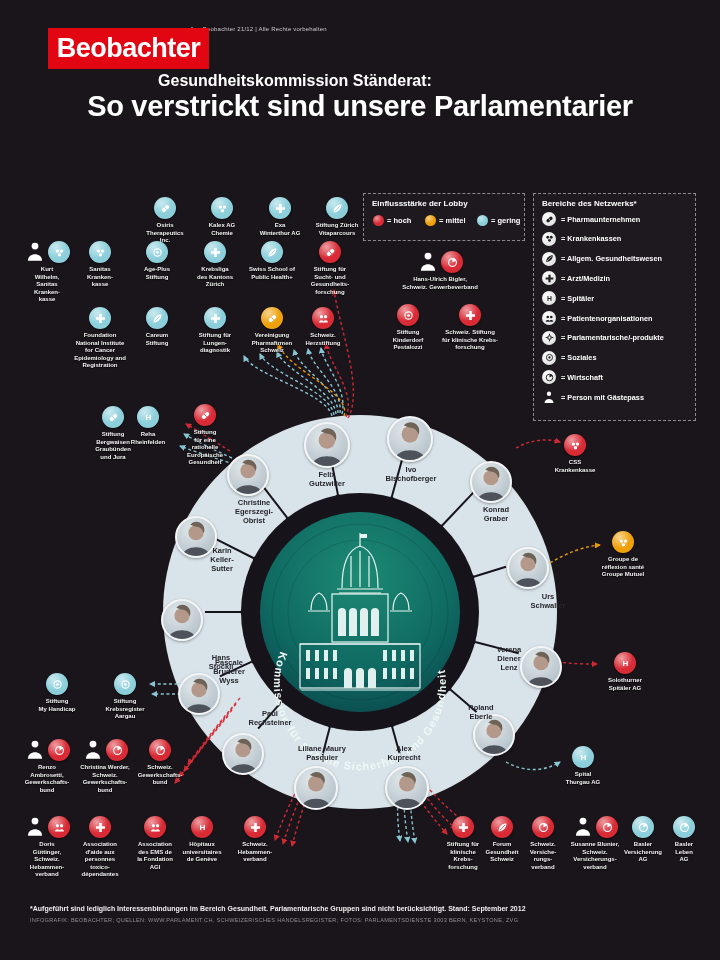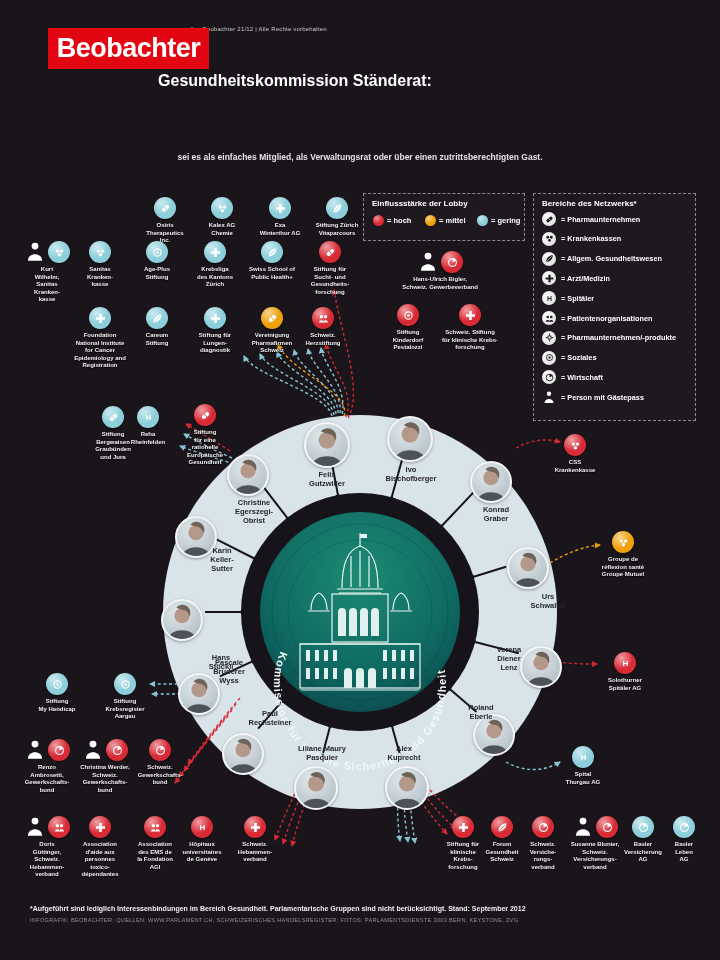--- a/index.html
+++ b/index.html
@@ -44,23 +44,23 @@
 </head>
 <body>
 
 <div id="page">
 
   <div class="abs" id="edition">Aus Beobachter 21/12 | Alle Rechte vorbehalten</div>
   <div class="abs" id="logo">
     <span>Beobachter</span>
   </div>
   <div class="abs" id="kicker">Gesundheitskommission Ständerat:</div>
+  <h1 class="abs" id="title">So verstrickt sind unsere Parlamentarier</h1>
   <div class="abs" id="intro">
     <br>
-    <span>sei es als einfaches Mitglied, als Verwaltungsrat oder über einen zutrittsberechtigten Gast.</span>
   </div>
 
   <div class="abs legendbox" id="lobbyBox">
     <div class="lt">Einflussstärke der Lobby</div>
   <div class="lobbyItem" style="left: 9px;">
         <span class="lobbyDot" style="background:radial-gradient(circle at 35% 30%, rgba(255,255,255,.5), rgba(255,255,255,0) 50%), #d92b35"></span>
         <span>= hoch</span>
       </div>
       <div class="lobbyItem" style="left: 61px;">
         <span class="lobbyDot" style="background:radial-gradient(circle at 35% 30%, rgba(255,255,255,.5), rgba(255,255,255,0) 50%), #efa10b"></span>
@@ -135,21 +135,21 @@
           <svg viewBox="0 0 20 20" width="11" height="11">
             <circle cx="10" cy="10" r="3.2" fill="none" stroke="#221d24" stroke-width="2"></circle>
             <g stroke="#221d24" stroke-width="1.8">
               <line x1="10" y1="3" x2="10" y2="6"></line>
               <line x1="10" y1="14" x2="10" y2="17"></line>
               <line x1="3" y1="10" x2="6" y2="10"></line>
               <line x1="14" y1="10" x2="17" y2="10"></line>
             </g>
           </svg>
         </span>
-        <span>= Pharmaunternehmen/-produkte</span>
+        <span>= Parlamentarische/-produkte</span>
       </div>
       <div class="netItem" style="top: 155.6px;">
         <span class="netIcon">
           <svg viewBox="0 0 20 20" width="11" height="11">
             <circle cx="10" cy="10" r="5.6" fill="none" stroke="#221d24" stroke-width="1.7"></circle>
             <circle cx="10" cy="10" r="2.1" fill="#221d24"></circle>
           </svg>
         </span>
         <span>= Soziales</span>
       </div>

